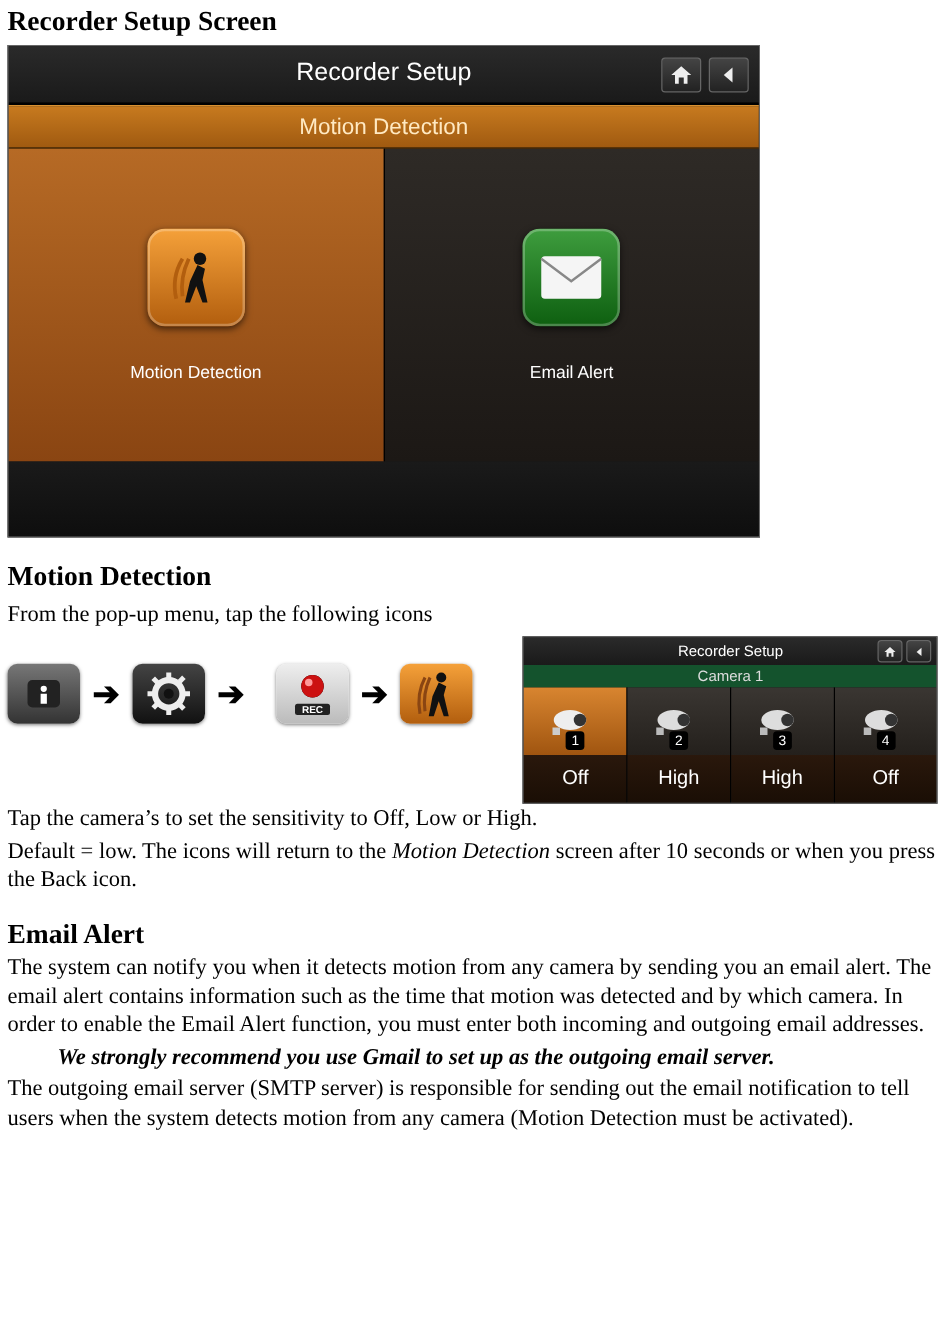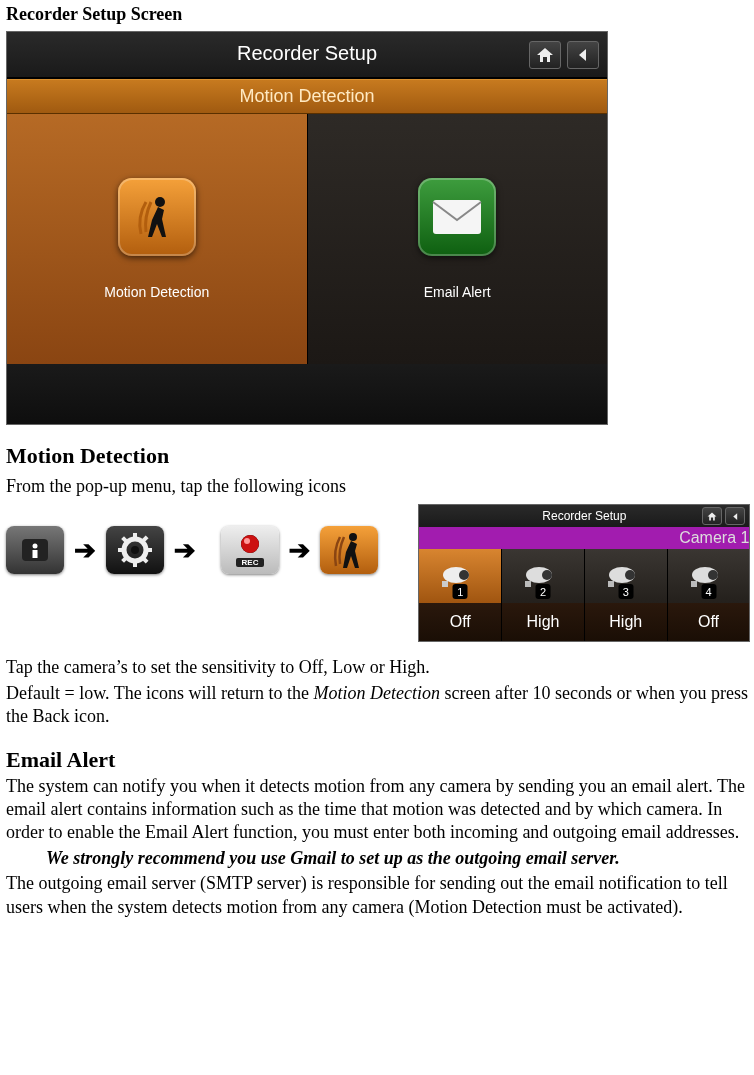--- a/index.html
+++ b/index.html
@@ -6,21 +6,21 @@
     font-family: "Times New Roman", Times, serif;
     font-size: 18px;
     color: #000;
     margin: 0;
     padding: 4px 6px;
     width: 754px;
     box-sizing: border-box;
     background: #fff;
   }
   h2 {
-    font-size: 18px;
+    font-size: 22px;
     font-weight: bold;
     margin: 0 0 6px 0;
   }
   h3 {
     font-size: 22px;
     font-weight: bold;
     margin: 18px 0 2px 0;
   }
   p { margin: 0 0 2px 0; line-height: 1.3; }
 
@@ -146,23 +146,23 @@
     position: absolute; right: 4px; top: 2px;
     display: flex; gap: 3px;
   }
   .sens-hdr-icons .hdr-icon { width: 18px; height: 16px; }
   .sens-sub {
     background: linear-gradient(#c77a1f,#a05a10);
     color: #ffe9c2; font-size: 12px;
     text-align: center; padding: 2px 0;
   }
   .sens-cam {
-    background: #a21caf;
-    color: #ddd; font-size: 16px;
-    text-align: right; padding: 2px 0;
+    background: #14532d;
+    color: #ddd; font-size: 12px;
+    text-align: center; padding: 2px 0;
   }
   .sens-cells {
     display: flex;
   }
   .sens-cell {
     flex: 1;
     display: flex; flex-direction: column;
     align-items: center; justify-content: flex-end;
     color: #fff;
     border-right: 1px solid #000;
@@ -353,21 +353,21 @@
               </svg>
             <div class="badge">4</div>
           </div>
           <div class="sens-val">Off</div>
         </div>
       </div>
     </div>
   </div>
 </div>
 
-<p style="margin-top:14px;">Tap the camera’s to set the sensitivity to Off, Low or High.</p>
+<p style="margin-top:0;">Tap the camera’s to set the sensitivity to Off, Low or High.</p>
 <p>
   <span>Default = low. The icons will return to the </span><em>Motion Detection</em><span> screen after 10 seconds or when you press the Back icon.</span>
 </p>
 
 <h3>Email Alert</h3>
 <p>The system can notify you when it detects motion from any camera by sending you an email alert. The email alert contains information such as the time that motion was detected and by which camera. In order to enable the Email Alert function, you must enter both incoming and outgoing email addresses.</p>
 <p class="italic-bold indent">We strongly recommend you use Gmail to set up as the outgoing email server.</p>
 <p>The outgoing email server (SMTP server) is responsible for sending out the email notification to tell users when the system detects motion from any camera (Motion Detection must be activated).</p>
 
 </body></html>

